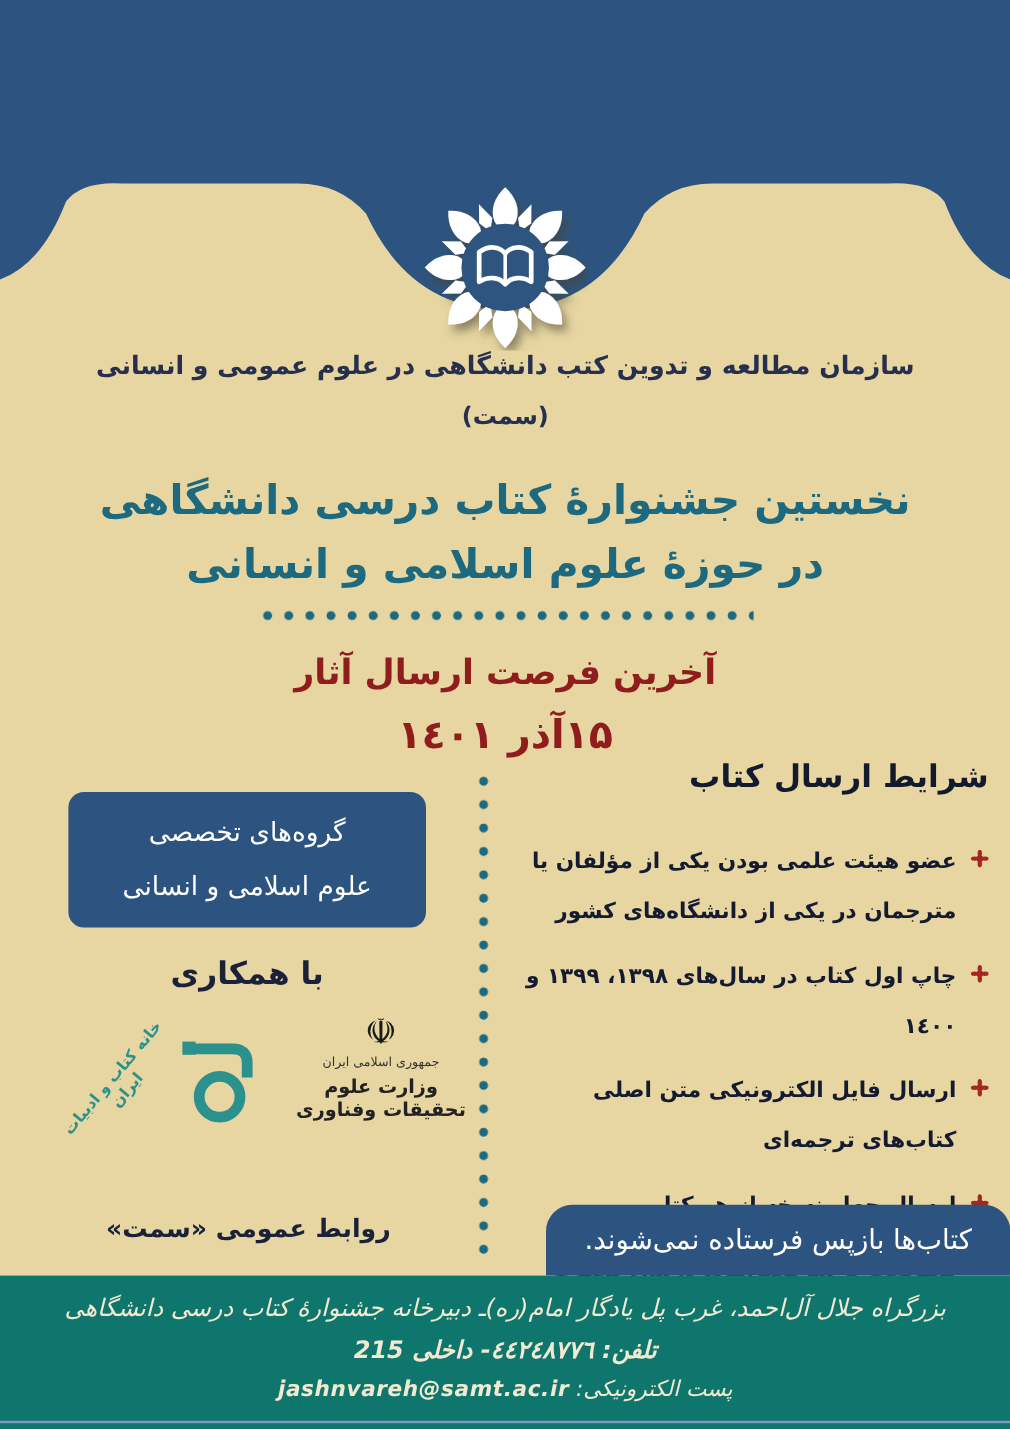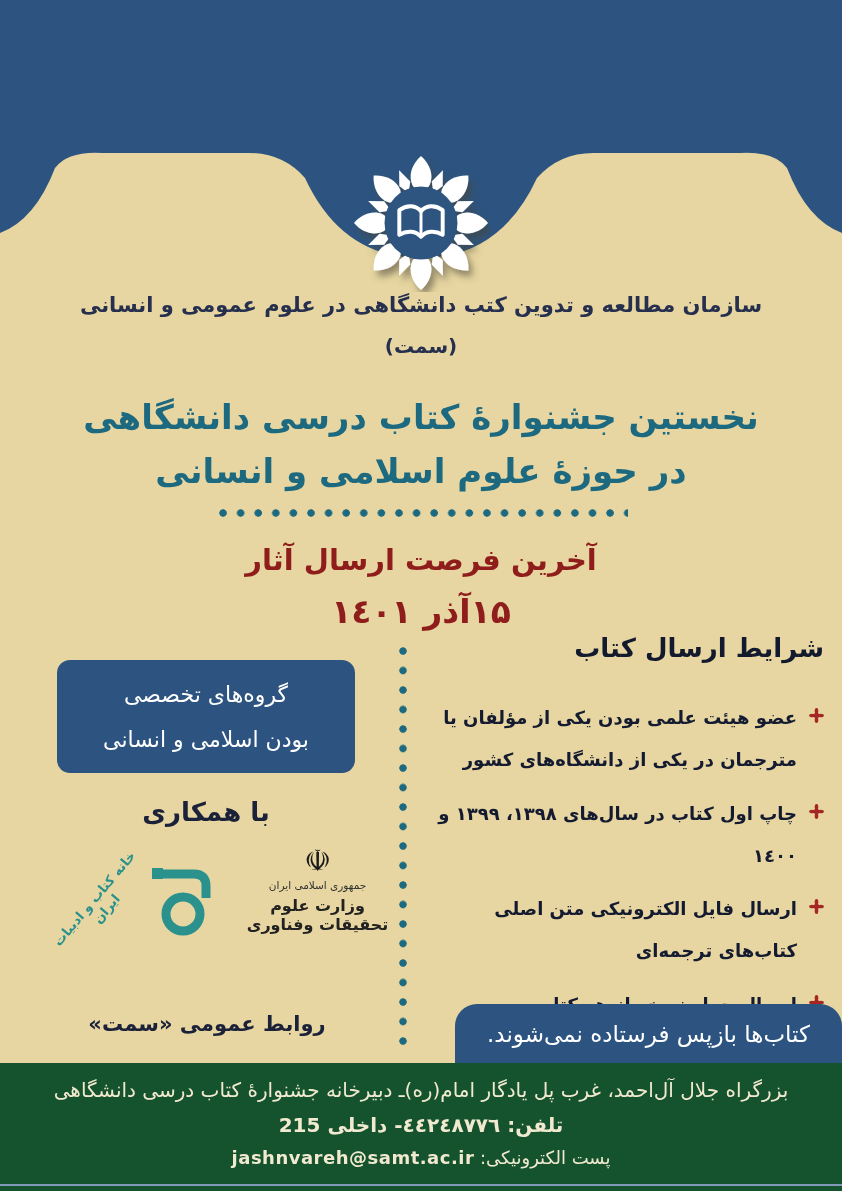--- a/index.html
+++ b/index.html
@@ -86,21 +86,21 @@
   }
   
   .notice-box{
     position:absolute;top:1004px;left:455px;width:387px;height:59px;
     background:#2d5480;border-radius:22px 22px 0 0;
     display:flex;align-items:center;justify-content:center;
     color:#ffffff;font-size:23px;
   }
   .footer{
     position:absolute;top:1063px;left:0;width:842px;height:128px;
-    background:#14532d;color:#f2ead0;text-align:center;
+    background:#0f766e;color:#f2ead0;text-align:center;font-style:italic;
   }
   .footer .address{margin-top:15px;font-size:20px;}
   .footer .line2{
     margin-top:11px;font-size:20px;font-weight:bold;
     display:flex;justify-content:center;gap:58px;direction:rtl;
   }
   .footer .line3{margin-top:10px;font-size:18px;}
   .footer .line3 .email{font-weight:bold;letter-spacing:.5px;}
   .footer .bottom-rule{
     position:absolute;bottom:5px;left:0;width:842px;height:2.5px;background:#8099ba;
@@ -231,21 +231,21 @@
           </svg>
         <span>مطابقت با سرفصل‌های درسی مصوب وزارت علوم</span>
       </li>
     </ul>
   </div>
 
   <div class="dots-v"></div>
 
   <div class="groups-box">
     <div>گروه‌های تخصصی</div>
-    <div>بودن اسلامی و انسانی</div>
+    <div>علوم اسلامی و انسانی</div>
   </div>
 
   <div class="coop-label">با همکاری</div>
 
   <div class="book-house">
     <span class="bh-name">خانه کتاب و ادبیات ایران</span>
     <svg width="64" height="80" viewBox="0 0 64 80">
       <g stroke="#2a918c" stroke-width="9" fill="none">
         <path d="M12,12 H44 Q56,12 56,24 V36"></path>
         <circle cx="33" cy="52" r="17"></circle>

